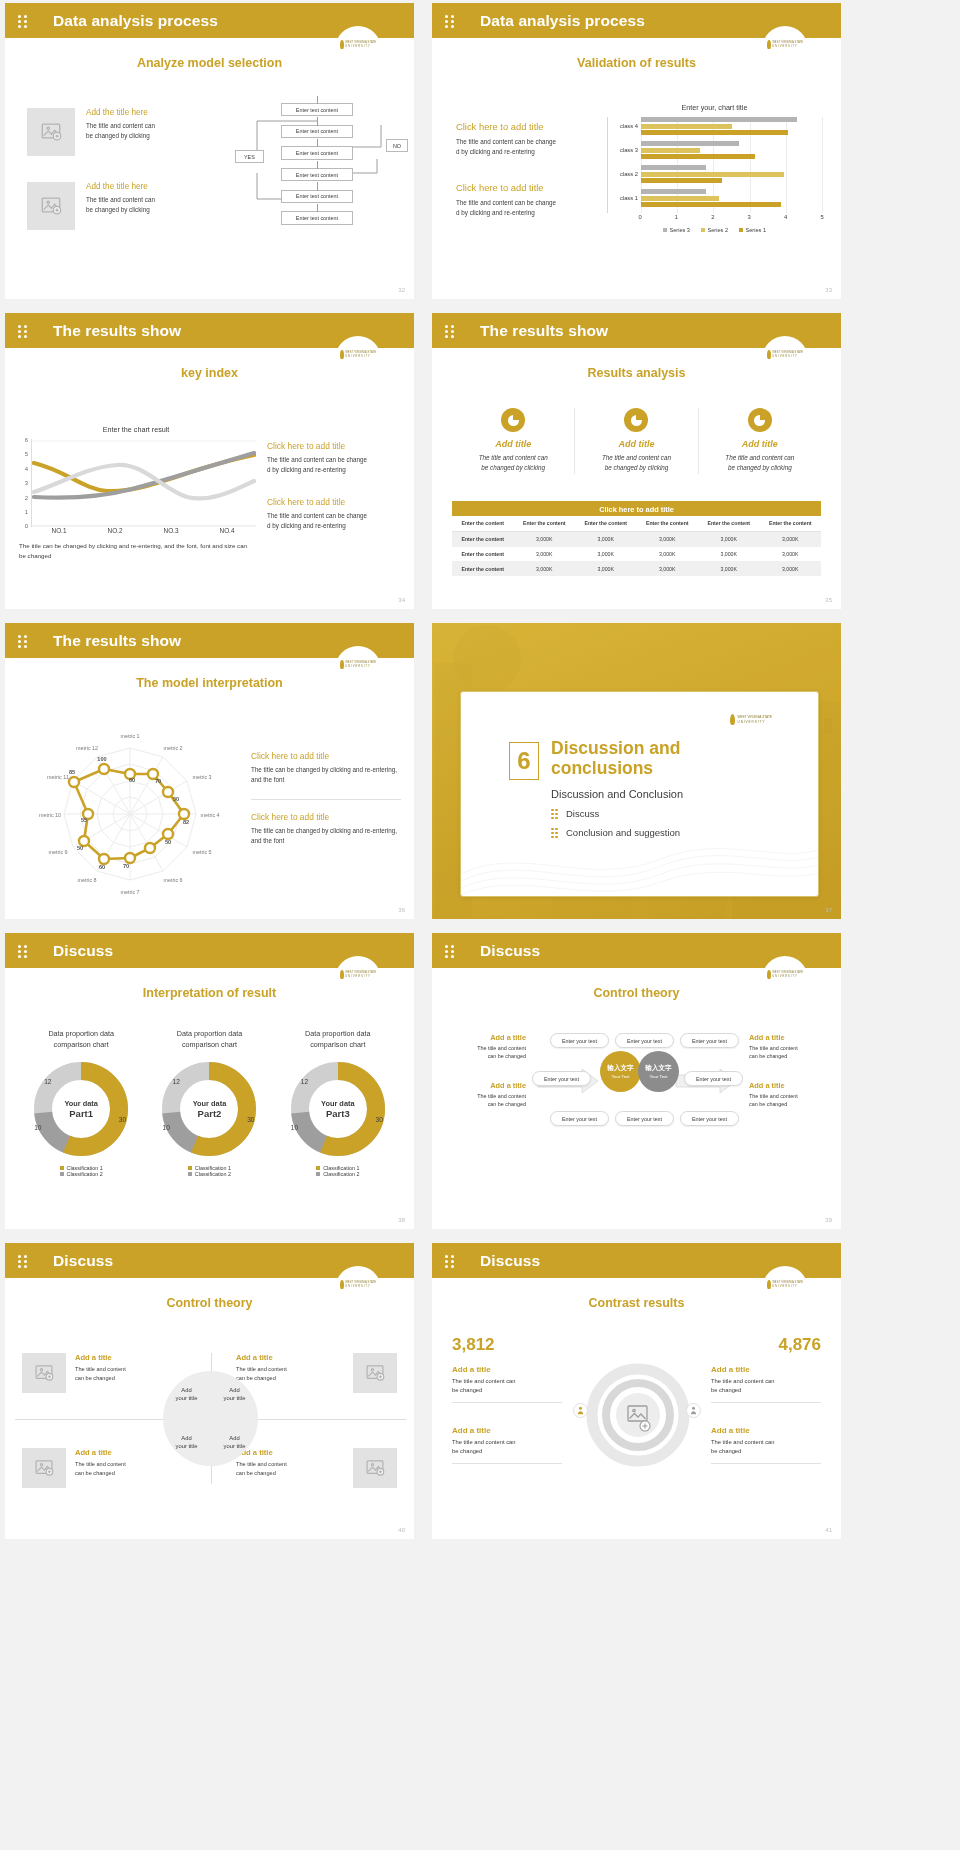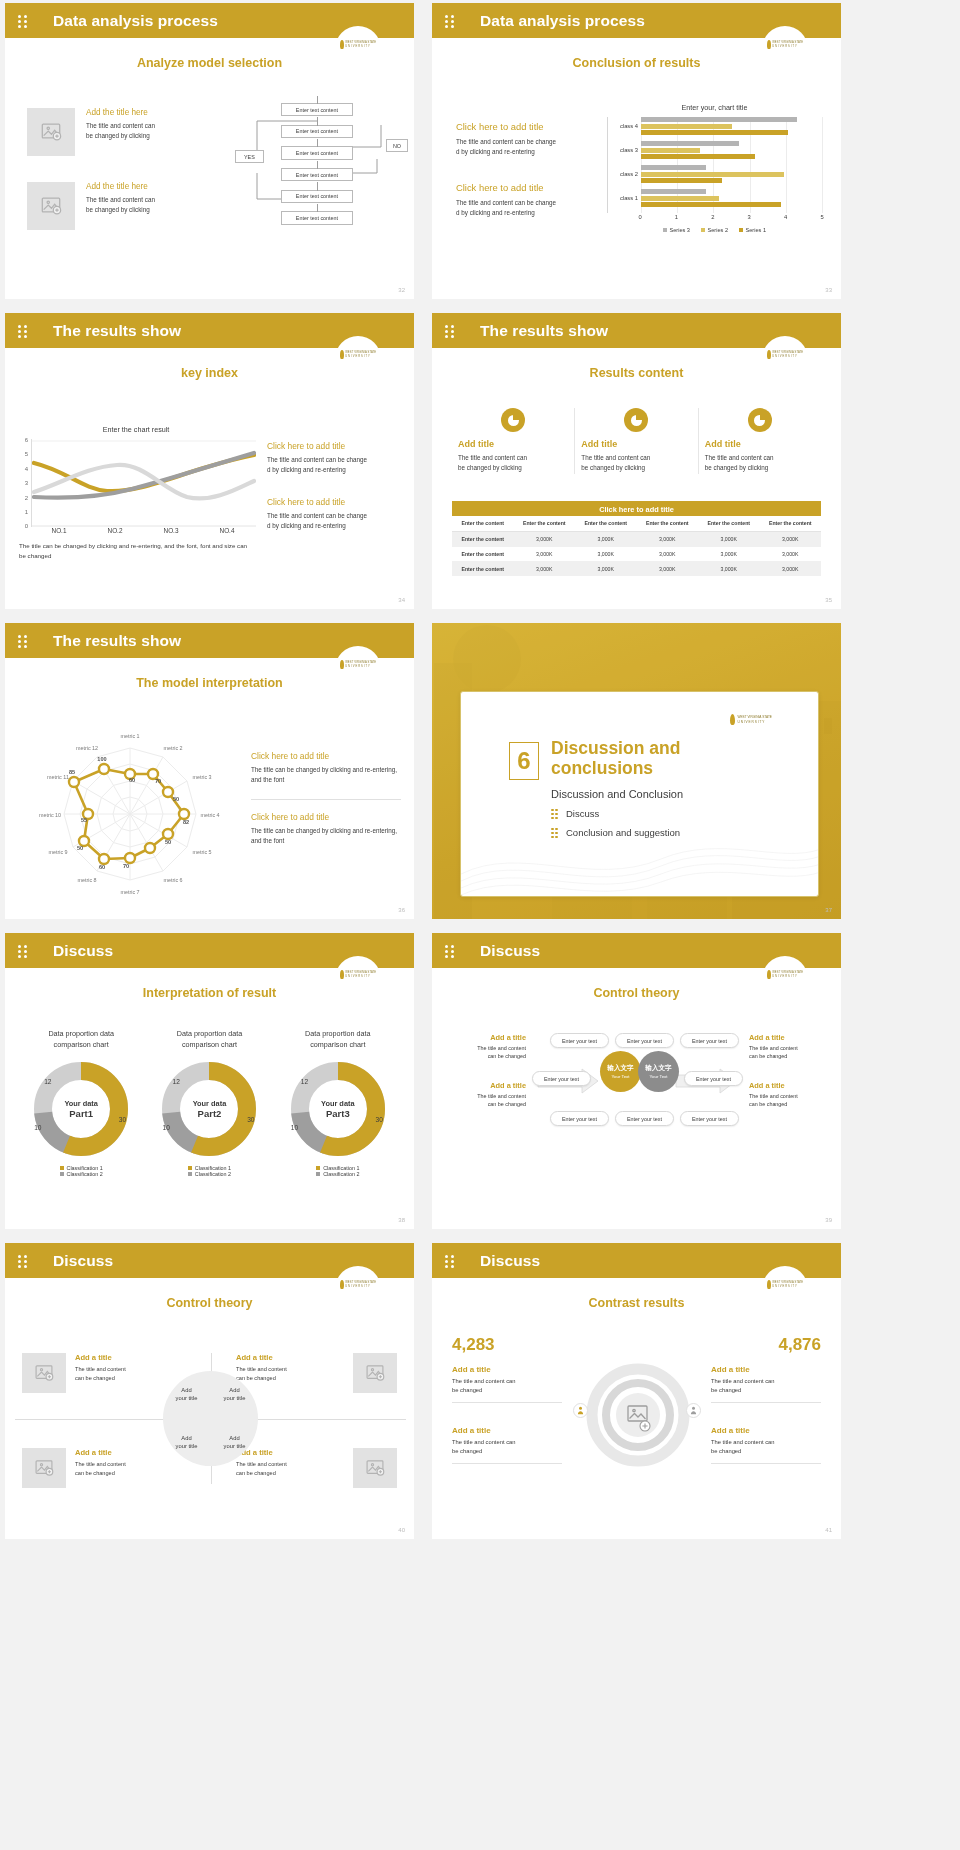--- a/index.html
+++ b/index.html
@@ -124,21 +124,21 @@
   .lplot svg { display:block; }
   .xlab34 { display:flex; margin-left:14px; }
   .xlab34 span { flex:1; text-align:center; font-size:6.4px; color:#3c3c3c; }
   .note34 { position:absolute; left:14px; top:228px; width:230px; font-size:6.2px; color:#3c3c3c; line-height:1.55;}
   .s34-right { position:absolute; left:262px; top:128px; width:133px; }
   .s34-right .tt { font-size:8.4px; margin-bottom:4px;}
   .s34-right .p2 { margin-top:21px; }
 
   
   .cards35 { position:absolute; left:20px; top:95px; right:20px; display:flex; }
-  .card35 { flex:1; text-align:left; padding:0 6px; }
+  .card35 { flex:1; text-align:center; padding:0 6px;font-style:italic; }
   .card35+.card35 { border-left:1px solid #e6e6e6; }
   .circ {
     width:24px; height:24px; border-radius:50%; background:#c9a227;
     margin:0 auto 7px; display:flex; align-items:center; justify-content:center;
   }
   .circ .inner { width:11px; height:11px; border-radius:50%; background:#fff; position:relative; }
   .circ .inner::after{ content:""; position:absolute; left:5.5px; top:0; width:5.5px; height:5.5px;
     background:#c9a227; border-top-right-radius:0; }
   .card35 .tt { color:#c9a227; font-weight:bold; font-size:9px; margin-bottom:4px;}
   .tbl-title {
@@ -345,21 +345,21 @@
     </div>
     <div class="logo-notch">
       <div class="lg">
           <div class="shield"></div>
           <div class="txt">
             <div>WEST VIRGINIA STATE</div>
             <div>U N I V E R S I T Y</div>
           </div>
         </div>
     </div>
-    <div class="sub">Conclusion of results</div>
+    <div class="sub">Validation of results</div>
 
     <div class="s33-left">
       <div class="tt t-head">Click here to add title</div>
       <div class="body-txt" style="white-space:pre-line">The title and content can be change
 d by clicking and re-entering</div>
       <div class="p2">
           <div class="tt t-head">Click here to add title</div>
       <div class="body-txt" style="white-space:pre-line">The title and content can be change
 d by clicking and re-entering</div>
         </div>
@@ -508,21 +508,21 @@
     </div>
     <div class="logo-notch">
       <div class="lg">
           <div class="shield"></div>
           <div class="txt">
             <div>WEST VIRGINIA STATE</div>
             <div>U N I V E R S I T Y</div>
           </div>
         </div>
     </div>
-    <div class="sub">Results content</div>
+    <div class="sub">Results analysis</div>
 
     <div class="cards35">
       <div class="card35">
         <div class="circ">
             <div class="inner"></div>
           </div>
         <div class="tt">Add title</div>
         <div class="body-txt" style="white-space:pre-line">The title and content can
 be changed by clicking</div>
       </div>
@@ -1061,21 +1061,21 @@
       <div class="lg">
           <div class="shield"></div>
           <div class="txt">
             <div>WEST VIRGINIA STATE</div>
             <div>U N I V E R S I T Y</div>
           </div>
         </div>
     </div>
     <div class="sub">Contrast results</div>
 
-    <div class="big" style="position:absolute;left:20px;top:92px">4,283</div>
+    <div class="big" style="position:absolute;left:20px;top:92px">3,812</div>
     <div class="big" style="position:absolute;right:20px;top:92px;text-align:right">4,876</div>
 
     <div class="blk" style="left:20px;top:122px">
       <div class="tt">Add a title</div>
       <div class="bd" style="white-space:pre-line">The title and content can
 be changed</div>
       <div class="ul"></div>
     </div>
     <div class="blk" style="left:20px;top:183px">
       <div class="tt">Add a title</div>

